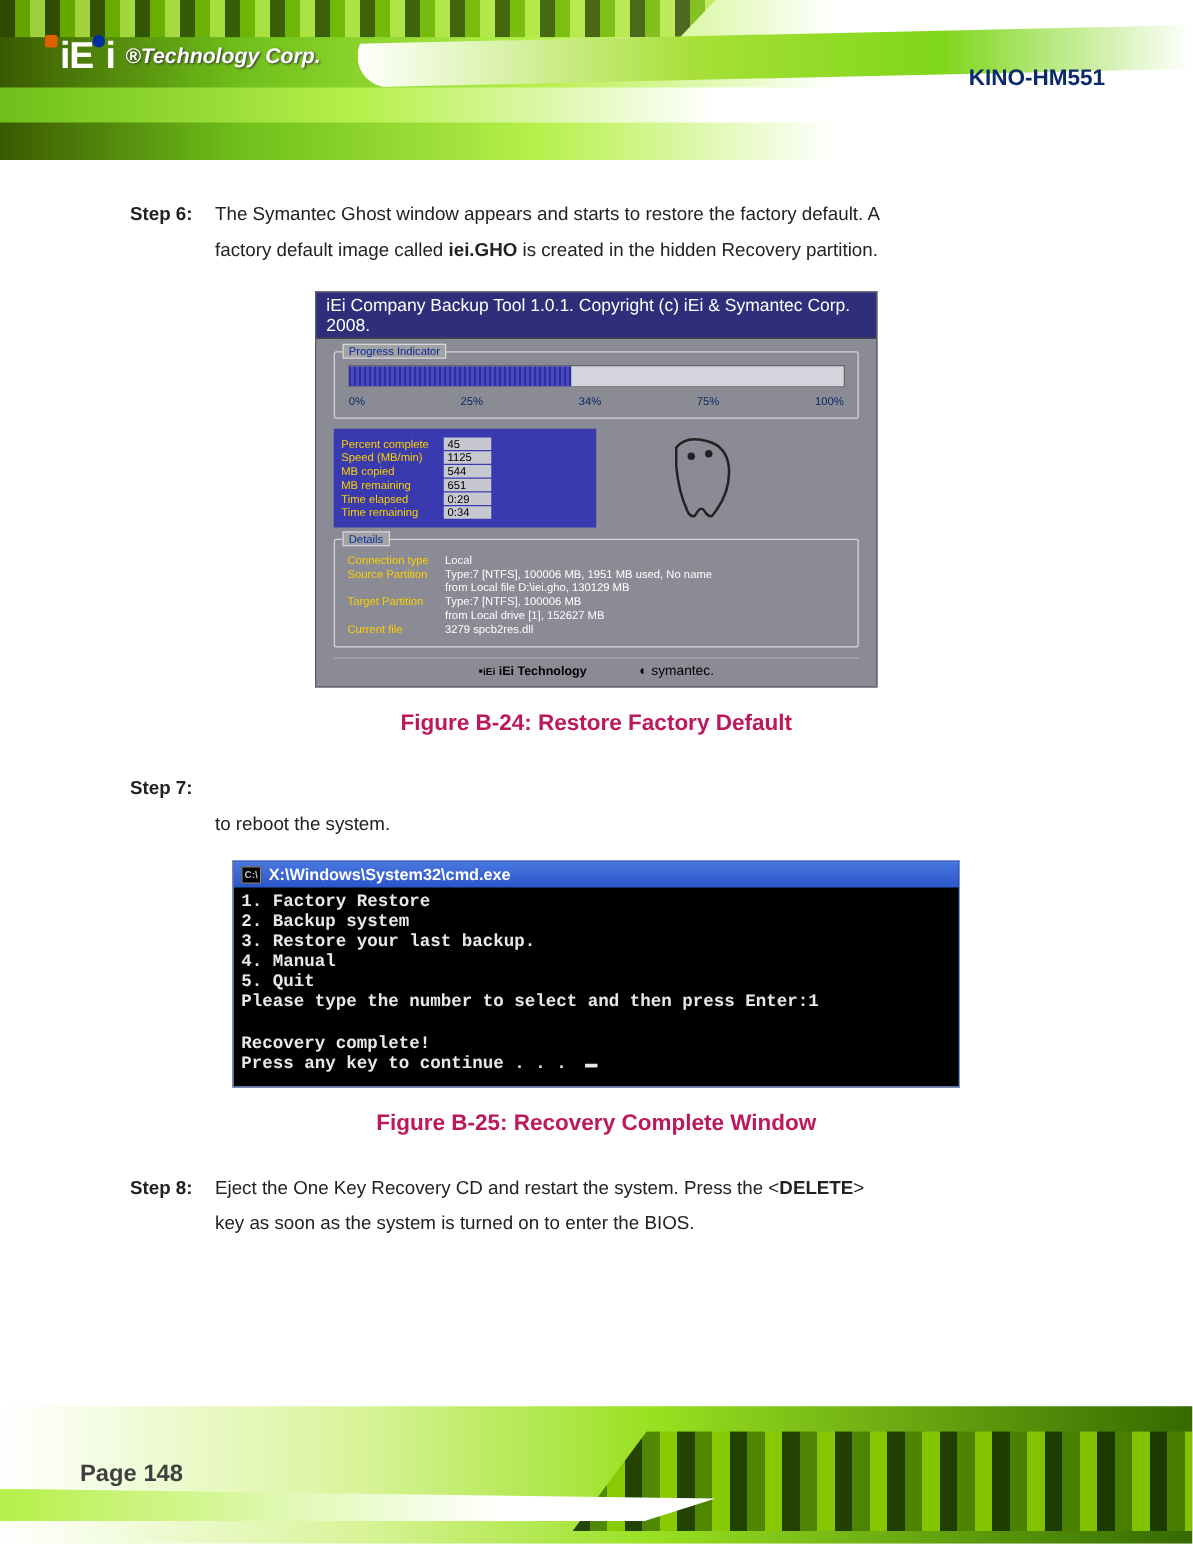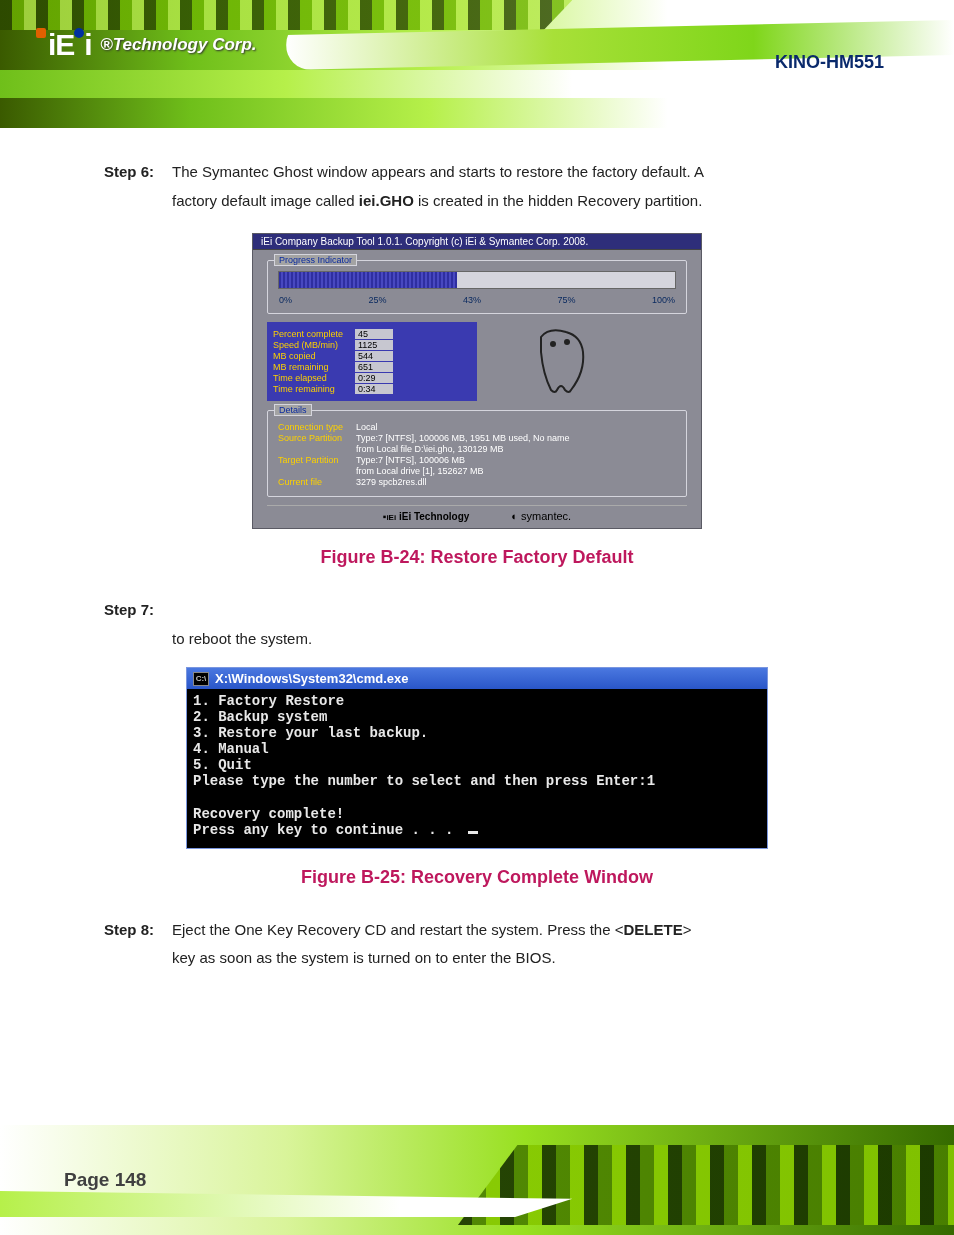--- a/index.html
+++ b/index.html
@@ -97,21 +97,21 @@
     background: #8b8b95;
     border: 1px solid #5a5a64;
     font-family: Tahoma, sans-serif;
     font-size: 9px;
     position: relative;
   }
   .ghost-title {
     background: #2e2e7a;
     color: #fff;
     padding: 2px 8px;
-    font-size: 10px;
+    font-size: 14px;
     border-bottom: 1px solid #444;
   }
   .ghost-body { padding: 10px 14px 6px 14px; }
   .panel {
     border: 1px solid #d5d5dd;
     border-radius: 2px;
     padding: 10px 10px 8px 10px;
     margin-bottom: 8px;
     position: relative;
   }
@@ -257,21 +257,21 @@
     <div class="ghost-title">iEi Company Backup Tool 1.0.1.   Copyright (c) iEi &amp; Symantec Corp. 2008.</div>
     <div class="ghost-body">
       <div class="panel">
         <div class="panel-label">Progress Indicator</div>
         <div class="progress-track">
           <div class="progress-fill"></div>
         </div>
         <div class="ticks">
           <span>0%</span>
           <span>25%</span>
-          <span>43%</span>
+          <span>34%</span>
           <span>75%</span>
           <span>100%</span>
         </div>
       </div>
 
       <div class="stats-flex">
         <div class="stats-box">
           <div class="stat-row">
               <span>Percent complete</span>
               <span class="stat-val">45</span>

